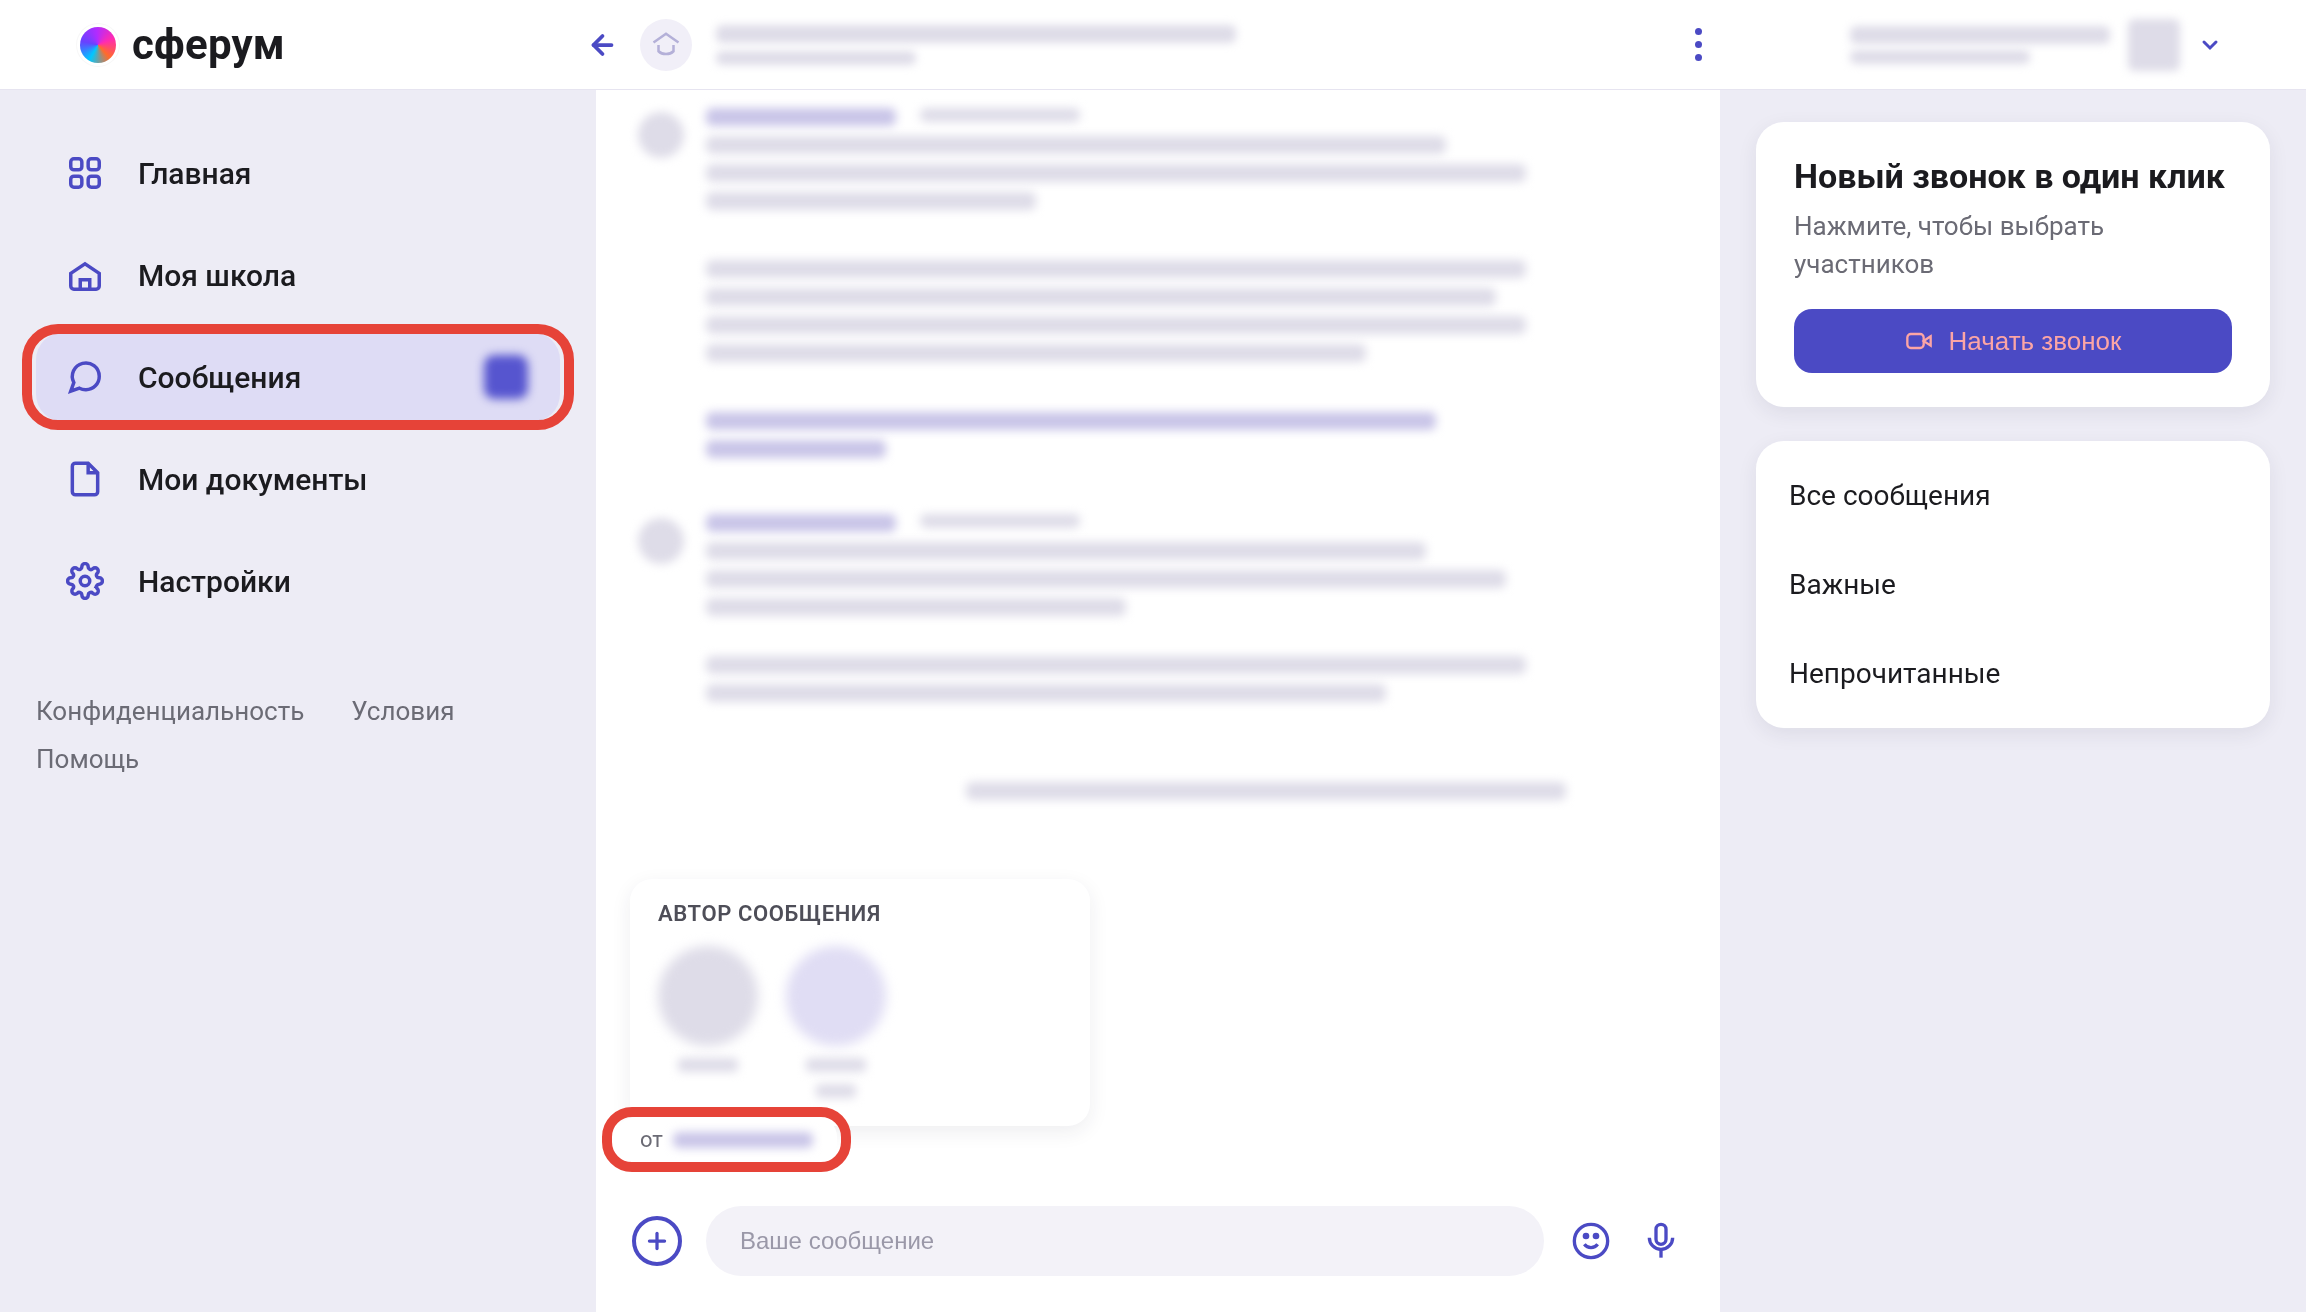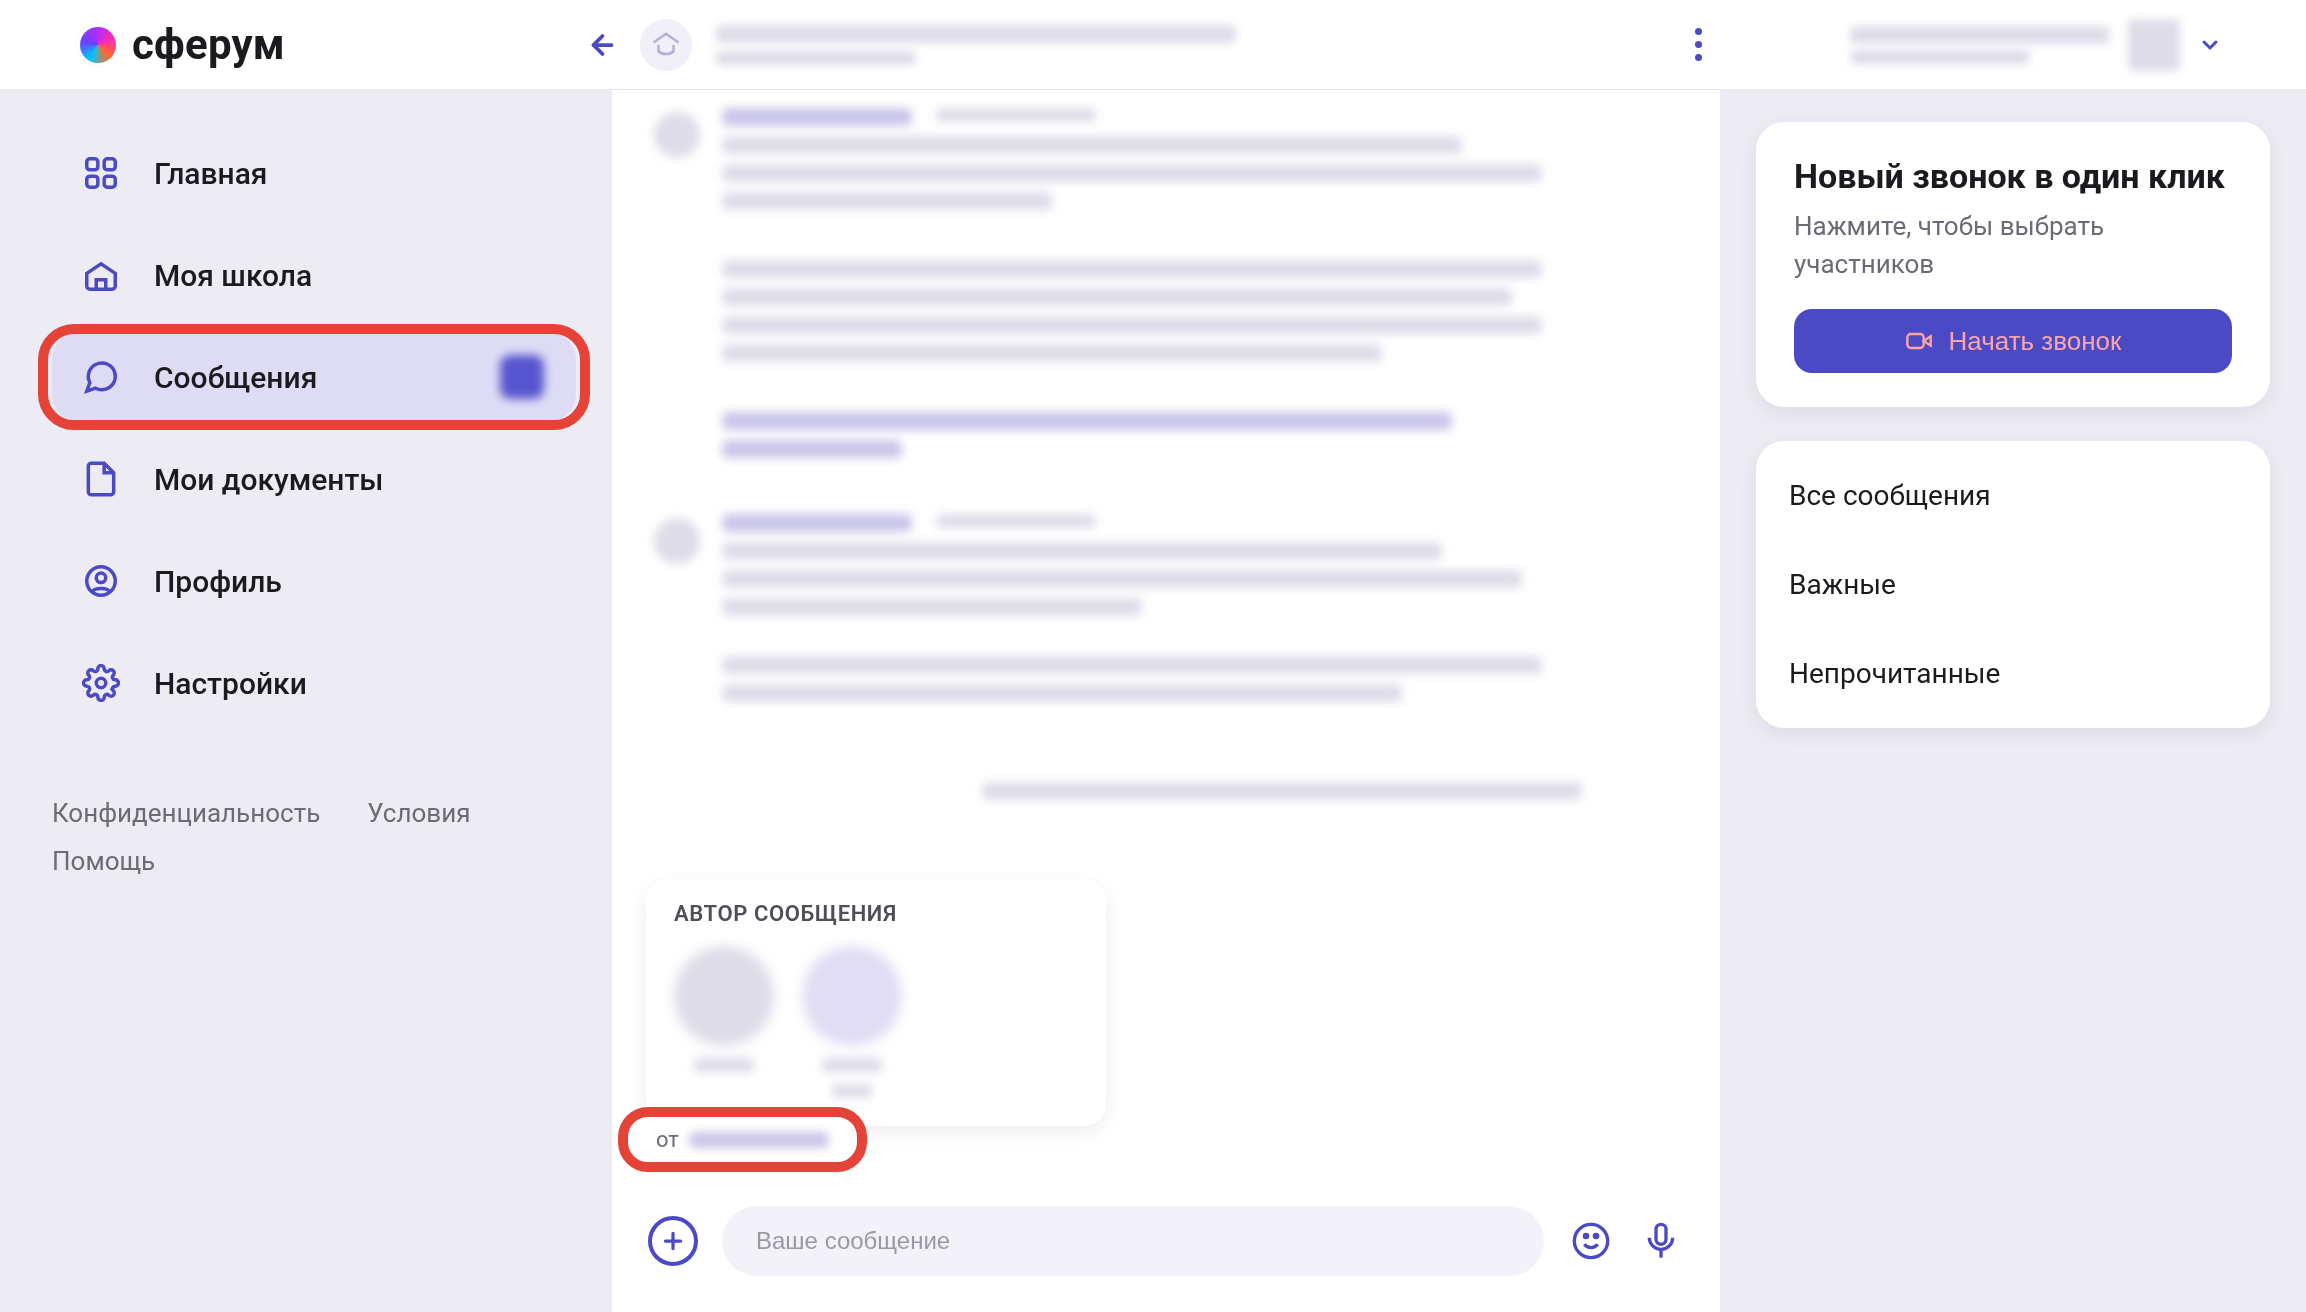--- a/index.html
+++ b/index.html
@@ -55,21 +55,21 @@
   .kebab span{display:block;width:7px;height:7px;border-radius:50%;background:var(--accent);margin:6px 0;}
   .user-block{
     display:flex;align-items:center;gap:18px;margin-left:130px;
   }
   .user-block .name{height:18px;width:260px;background:var(--blur-bg);filter:blur(4px);border-radius:6px;margin-bottom:6px;}
   .user-block .sub{height:14px;width:180px;background:var(--blur-bg);filter:blur(4px);border-radius:6px;}
   .user-block .avatar{width:52px;height:52px;border-radius:6px;background:var(--blur-bg);filter:blur(4px);}
   .chev{color:var(--accent);}
 
   .layout{
-    display:flex;height:calc(100% - 90px);margin-left:16px;
+    display:flex;height:calc(100% - 90px);
   }
   .sidebar{
     width:596px;flex-shrink:0;padding:38px 36px 0 36px;
   }
   .nav{display:flex;flex-direction:column;gap:12px;}
   .nav-item{
     display:flex;align-items:center;gap:34px;
     padding:26px 30px;border-radius:28px;font-size:30px;font-weight:500;color:var(--ink);
     cursor:pointer;position:relative;
   }
@@ -231,30 +231,20 @@
         <span class="badge"></span>
       </div>
       <div class="nav-item">
         <span class="ic">
           <svg viewBox="0 0 24 24" fill="none" stroke="currentColor" stroke-width="2.2">
               <path d="M14 2H6a2 2 0 00-2 2v16a2 2 0 002 2h12a2 2 0 002-2V8z"></path>
               <path d="M14 2v6h6"></path>
             </svg>
         </span>
         <span>Мои документы</span>
-      </div>
-      <div class="nav-item">
-        <span class="ic">
-          <svg viewBox="0 0 24 24" fill="none" stroke="currentColor" stroke-width="2.2">
-              <circle cx="12" cy="12" r="9"></circle>
-              <circle cx="12" cy="10" r="3"></circle>
-              <path d="M6.5 19c1-3 10-3 11 0"></path>
-            </svg>
-        </span>
-        <span>Профиль</span>
       </div>
       <div class="nav-item">
         <span class="ic">
           <svg viewBox="0 0 24 24" fill="none" stroke="currentColor" stroke-width="2.2">
               <circle cx="12" cy="12" r="3"></circle>
               <path d="M19.4 15a1.7 1.7 0 00.34 1.87l.06.06a2 2 0 11-2.83 2.83l-.06-.06a1.7 1.7 0 00-1.87-.34 1.7 1.7 0 00-1 1.56V21a2 2 0 11-4 0v-.09a1.7 1.7 0 00-1-1.56 1.7 1.7 0 00-1.87.34l-.06.06a2 2 0 11-2.83-2.83l.06-.06a1.7 1.7 0 00.34-1.87 1.7 1.7 0 00-1.56-1H3a2 2 0 110-4h.09a1.7 1.7 0 001.56-1 1.7 1.7 0 00-.34-1.87l-.06-.06a2 2 0 112.83-2.83l.06.06a1.7 1.7 0 001.87.34h0a1.7 1.7 0 001-1.56V3a2 2 0 114 0v.09a1.7 1.7 0 001 1.56h0a1.7 1.7 0 001.87-.34l.06-.06a2 2 0 112.83 2.83l-.06.06a1.7 1.7 0 00-.34 1.87v0a1.7 1.7 0 001.56 1H21a2 2 0 110 4h-.09a1.7 1.7 0 00-1.56 1z"></path>
             </svg>
         </span>
         <span>Настройки</span>
       </div>

